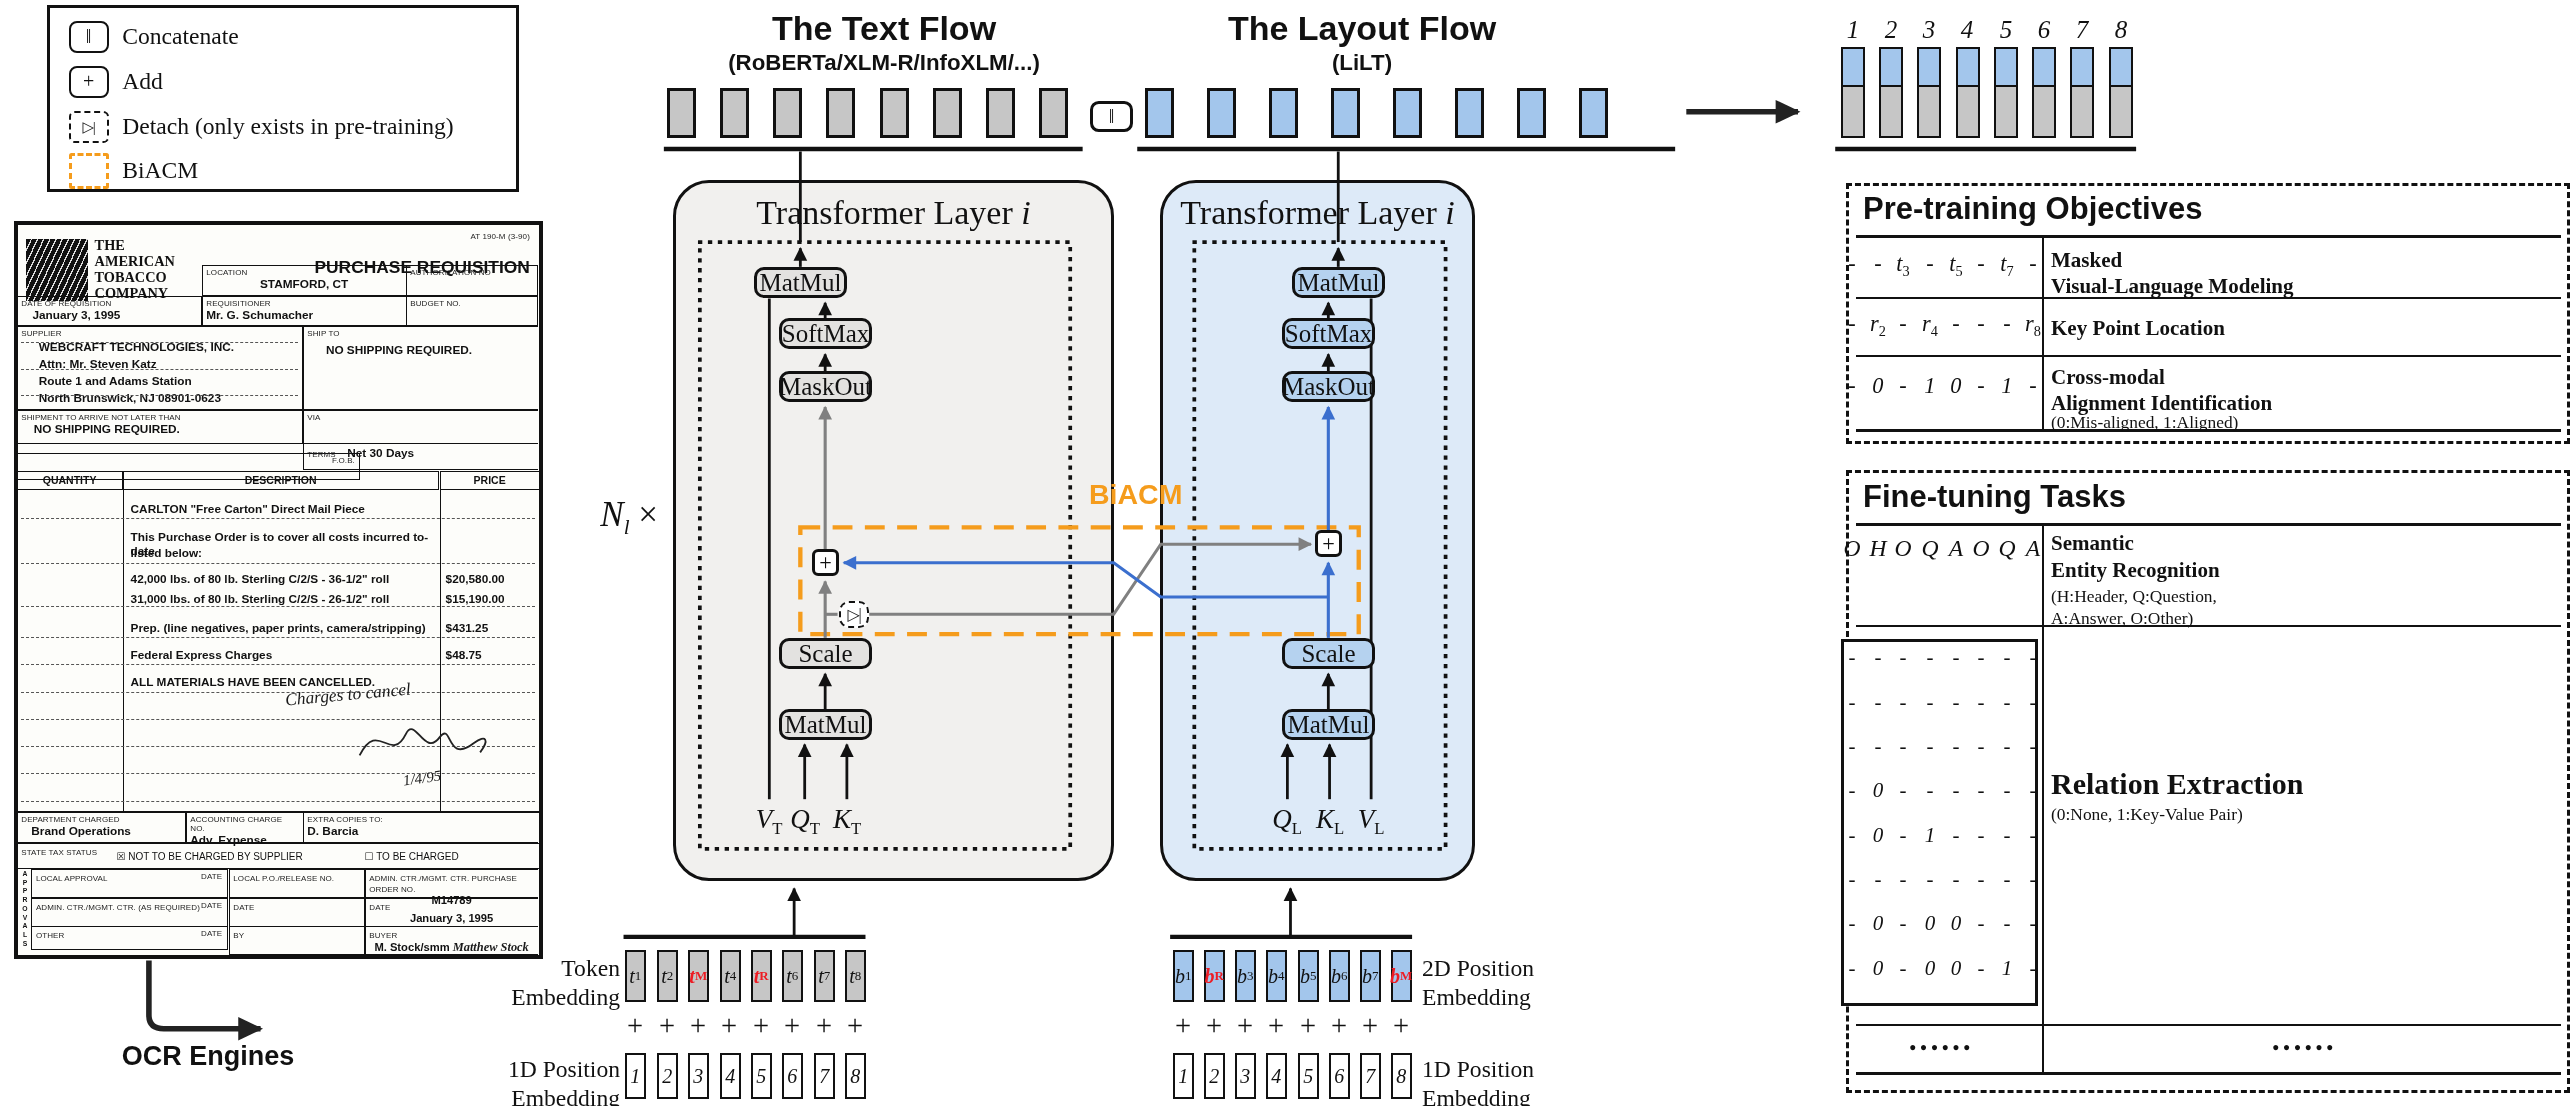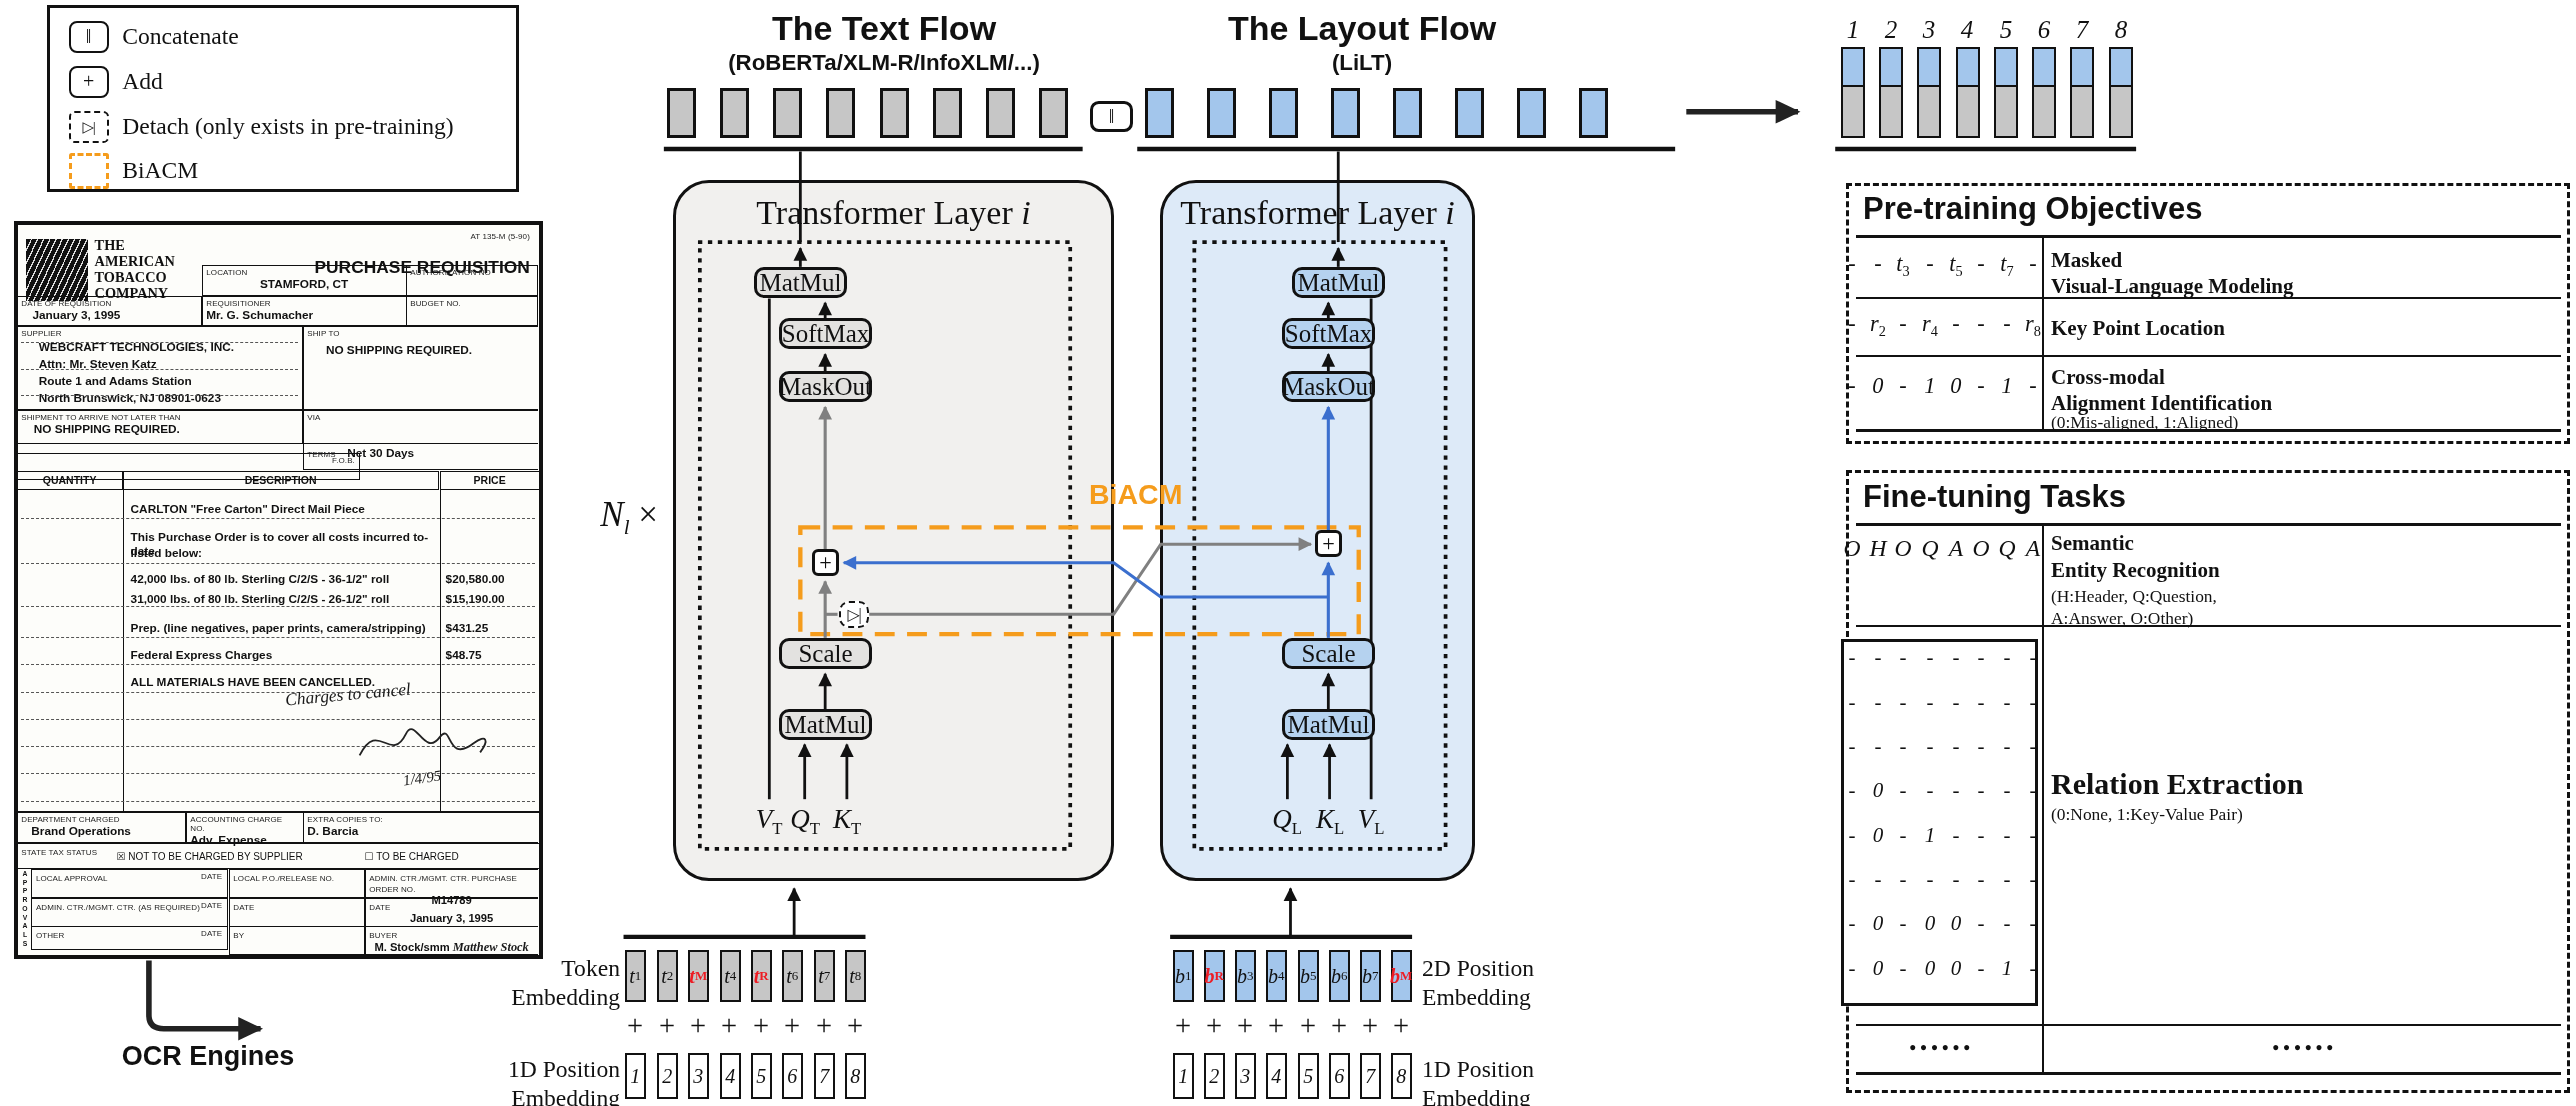--- a/index.html
+++ b/index.html
@@ -583,21 +583,21 @@
   <div class="rule" style="left:1856px;top:1072px;width:705px;height:2.5px;"></div>
 
   <div id="doc">
     <div class="logo" style="left:8.7px;top:13.6px;width:62px;height:62px;"></div>
     <div class="company" style="left:77px;top:12.4px;" id="companyBlock">
         <div>THE</div>
         <div>AMERICAN</div>
         <div>TOBACCO</div>
         <div>COMPANY</div>
       </div>
-    <div class="d d-lab" style="right:8.7px;top:7.4px;">AT 135-M (5-90)</div>
+    <div class="d d-lab" style="right:8.7px;top:7.4px;">AT 190-M (3-90)</div>
     <div class="d-title" style="right:8.7px;top:32px;">PURCHASE REQUISITION</div>
 
     <div class="d-cell" style="left:184px;top:40px;width:205px;height:31px;">
       <div class="d-lab">LOCATION</div>
       <div class="d-val" style="text-align:center;">STAMFORD, CT</div>
     </div>
     <div class="d-cell" style="left:388px;top:40px;width:132px;height:31px;">
       <div class="d-lab">AUTHORIZATION NO</div>
     </div>
     <div class="d-cell" style="left:0px;top:71px;width:184px;height:30px;border-left:none;">

